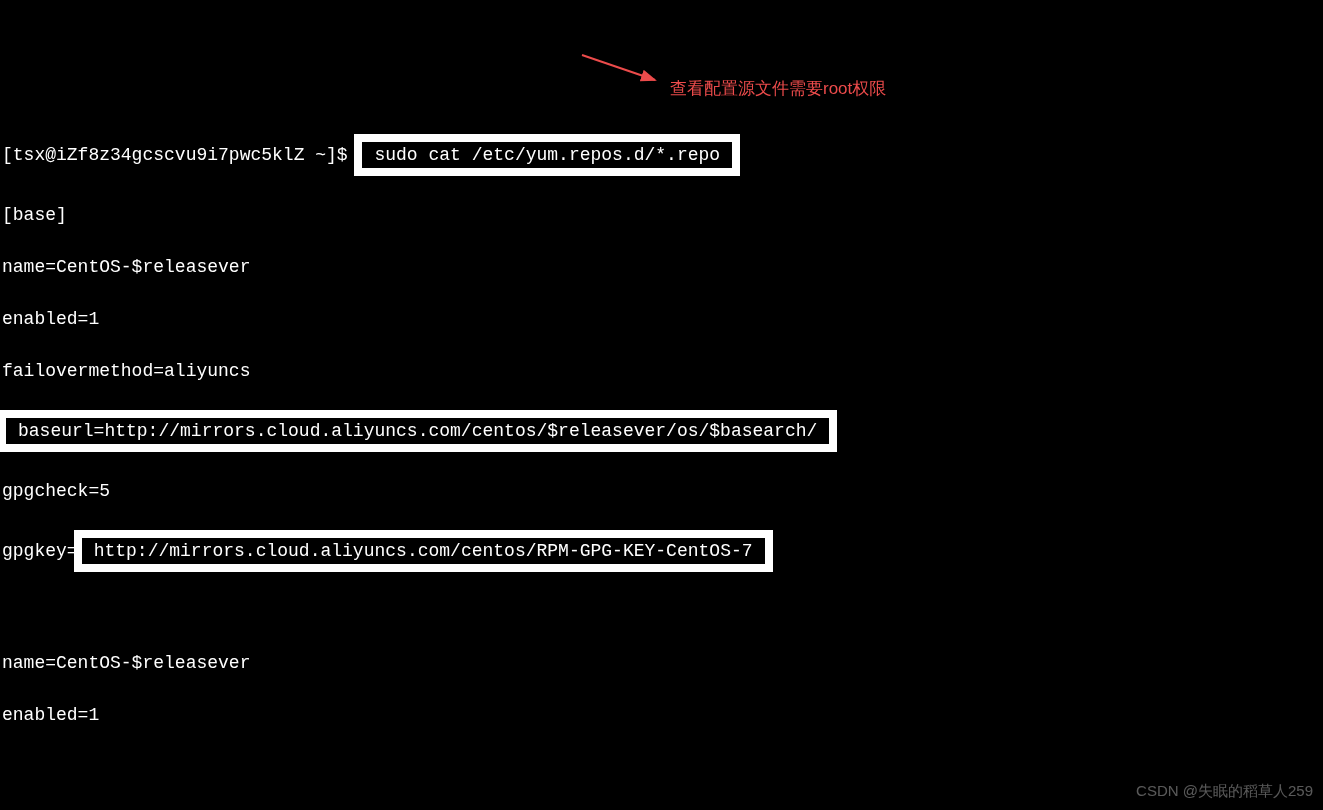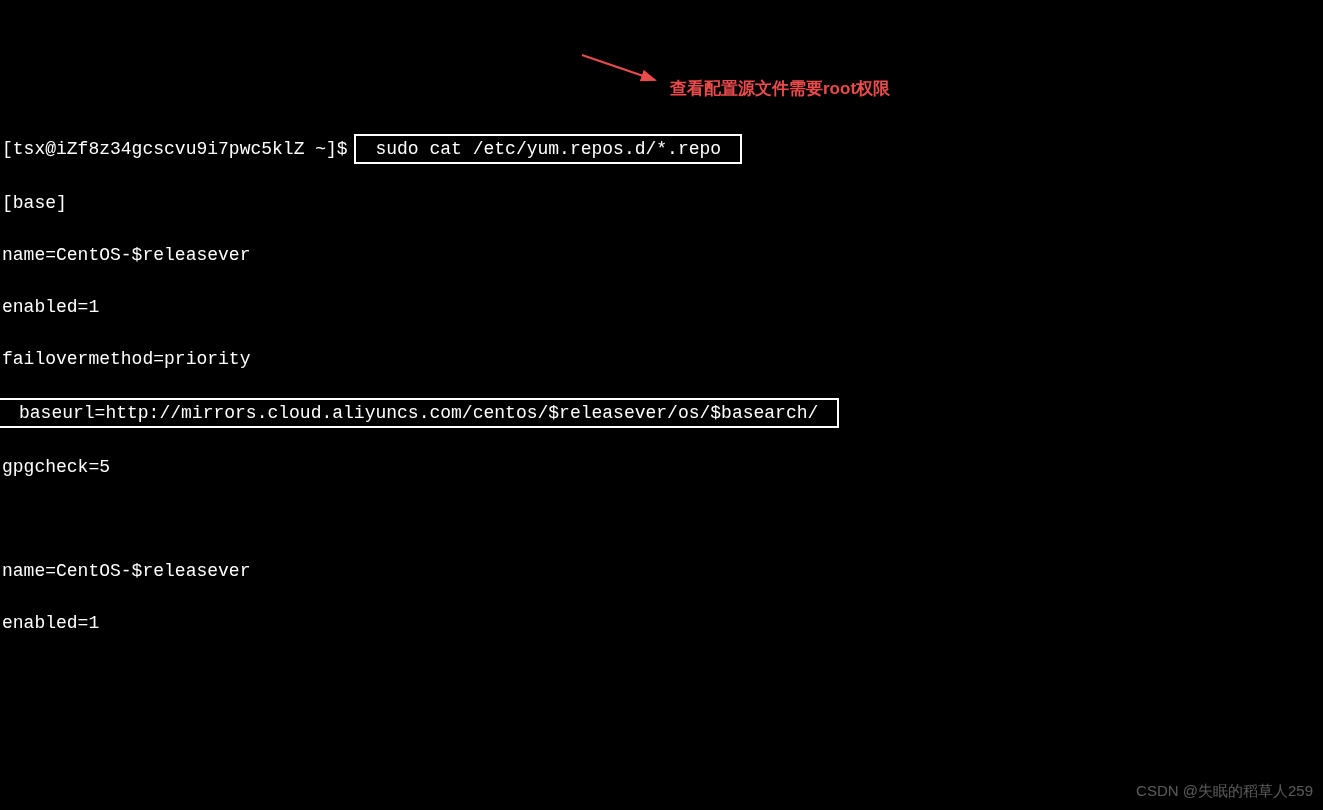--- a/index.html
+++ b/index.html
@@ -20,22 +20,22 @@
       white-space: pre;
     }
     .terminal {
       padding: 4px 2px;
     }
     .line {
       display: block;
       min-height: 26px;
     }
     .box {
-      border: 2px solid #ffffff;
-      padding: 0px 19px;
+      border: 8px solid #ffffff;
+      padding: 0px 12px;
       display: inline-block;
       margin-left: -4px;
     }
     .annotation {
       position: absolute;
       color: #ec4b4b;
       font-size: 17px;
       font-family: "Microsoft YaHei", sans-serif;
     }
     .arrow {
@@ -54,23 +54,24 @@
 </head>
 <body>
 
 
 
 <div class="terminal">
 <span class="line"><span>[tsx@iZf8z34gcscvu9i7pwc5klZ ~]$ </span><span class="box"><span>sudo cat /etc/yum.repos.d/*.repo</span></span></span>
 <span class="line">[base]</span>
 <span class="line">name=CentOS-$releasever</span>
 <span class="line">enabled=1</span>
-<span class="line">failovermethod=priority</span>
+<span class="line">failovermethod=aliyuncs</span>
 <span class="line"><span class="box"><span>baseurl=http://mirrors.cloud.aliyuncs.com/centos/$releasever/os/$basearch/</span></span></span>
 <span class="line">gpgcheck=5</span>
+<span class="line"><span>gpgkey=</span><span class="box"><span>http://mirrors.cloud.aliyuncs.com/centos/RPM-GPG-KEY-CentOS-7</span></span></span>
 <span class="line"> </span>
 <span class="line">name=CentOS-$releasever</span>
 <span class="line">enabled=1</span>
 
 
 
 
 
 
 
@@ -88,18 +89,18 @@
 
 <svg class="arrow" style="left:570px; top:45px; width:100px; height:50px;">
   <defs>
     <marker id="arrowhead" markerWidth="8" markerHeight="8" refX="7" refY="3" orient="auto">
       <polygon points="0 0, 8 3, 0 6" fill="#ec4b4b"></polygon>
     </marker>
   </defs>
   <line x1="12" y1="10" x2="85" y2="35" stroke="#ec4b4b" stroke-width="2" marker-end="url(#arrowhead)"></line>
 </svg>
 
-<div class="annotation" style="left:670px; top:76px;font-weight:bold;">查看配置源文件需要root权限</div>
+<div class="annotation" style="left:670px; top:76px;">查看配置源文件需要root权限</div>
 
 <div class="watermark">CSDN @失眠的稻草人259</div>
 
 
 
 
 </body></html>

